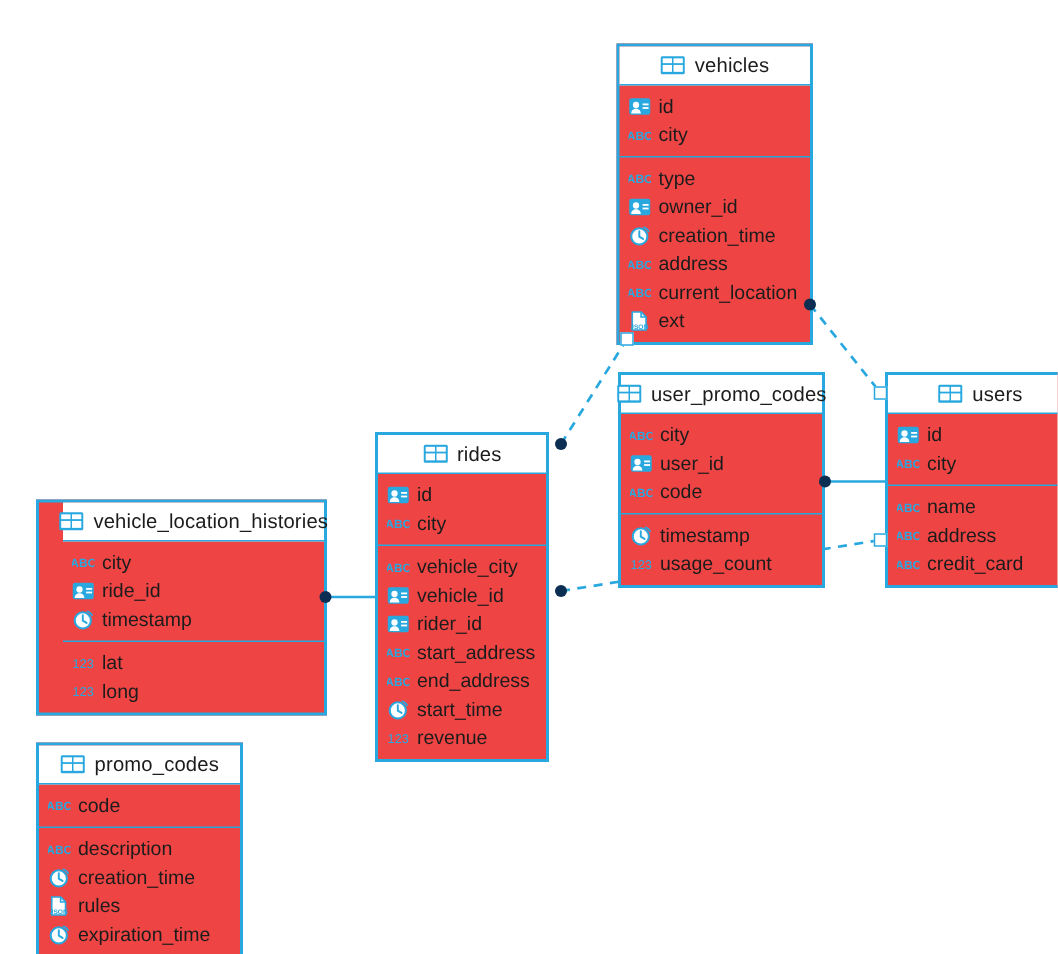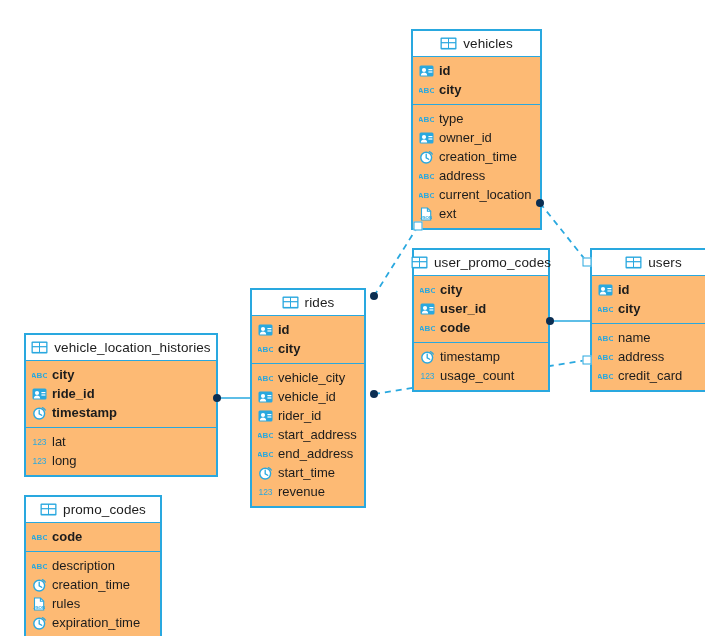--- a/index.html
+++ b/index.html
@@ -9,21 +9,21 @@
     font-family:"Liberation Sans", sans-serif;
     position:relative;
     overflow:hidden;
     -webkit-font-smoothing:antialiased;
   }
   #canvas{position:absolute;inset:0;width:705px;height:636px;}
   #links{position:absolute;left:0;top:0;width:705px;height:636px;pointer-events:none;}
 
   .table-node{
     position:absolute;
-    background:#fdba74;
+    background:#ef4444;
     border:2px solid #29a8df;
     box-sizing:border-box;
     z-index:2;
   }
   .tbl-header{
     height:25px;
     display:flex;
     align-items:center;
     justify-content:center;
     gap:6px;
@@ -40,21 +40,21 @@
   .tbl-section + .tbl-section{border-top:1px solid #29a8df;}
   .col-row{
     display:flex;
     align-items:center;
     gap:5px;
     height:19px;
     padding:0 6px 0 6px;
     white-space:nowrap;
   }
   .col-name{font-size:13px;color:#1c1c1c;}
-  .pk .col-name{font-weight:bold;}
+  .pk .col-name{font-weight:normal;}
 
   
   .ico{
     width:15px;height:14px;
     flex:0 0 15px;
     display:inline-block;
     position:relative;
   }
   .ico svg{display:block;}
 
@@ -408,21 +408,21 @@
         <div class="col-row">
           <span class="ico">
             <svg width="15" height="14" viewBox="0 0 15 14">
               <text x="7.5" y="10" text-anchor="middle" font-family="Liberation Sans, sans-serif" font-size="8.5" fill="#29a8df">123</text>
             </svg>
           </span>
           <span class="col-name">revenue</span>
         </div>
       </div>
     </div>
-    <div class="table-node" style="left: 24px; top: 333px; width: 194px;">
+    <div class="table-node" style="left: 24px; top: 333px; width: 194px; padding-left: 16px;">
       <div class="tbl-header">
         <span class="ico ico-tbl">
           <svg width="17" height="13" viewBox="0 0 17 13">
             <rect x="0.5" y="0.5" width="16" height="12" rx="1" fill="#29a8df"></rect>
             <rect x="1.8" y="1.9" width="6.2" height="3.2" fill="#ffffff"></rect>
             <rect x="9" y="1.9" width="6.2" height="3.2" fill="#ffffff"></rect>
             <rect x="1.8" y="6.3" width="6.2" height="4.6" fill="#ffffff"></rect>
             <rect x="9" y="6.3" width="6.2" height="4.6" fill="#ffffff"></rect>
           </svg>
         </span>

